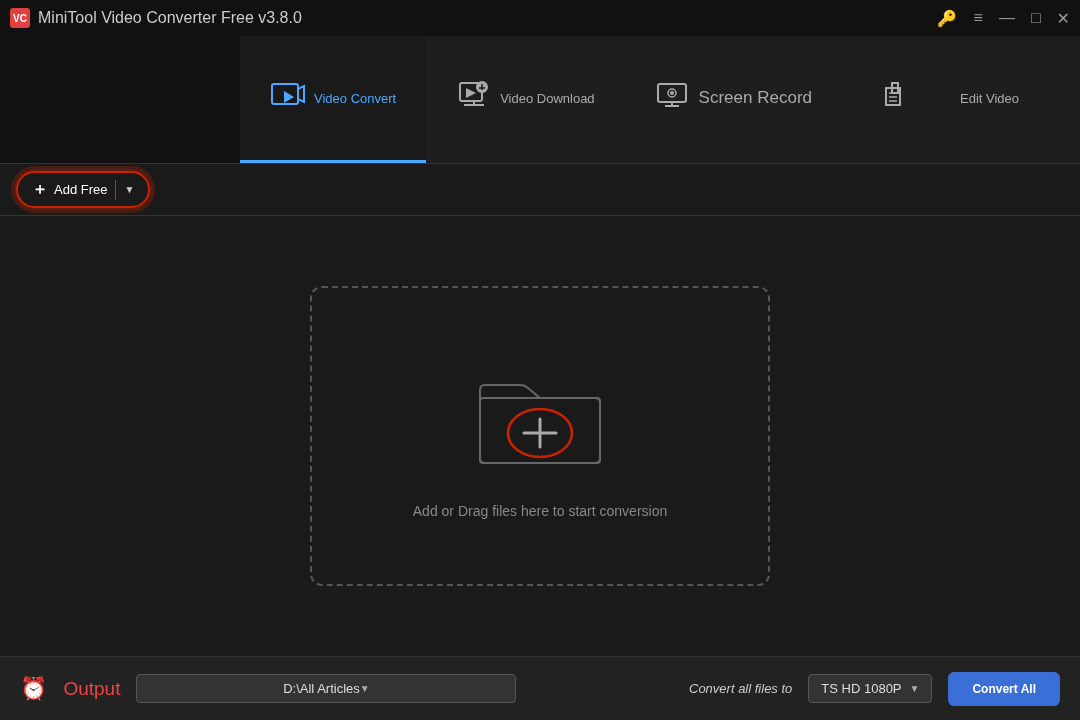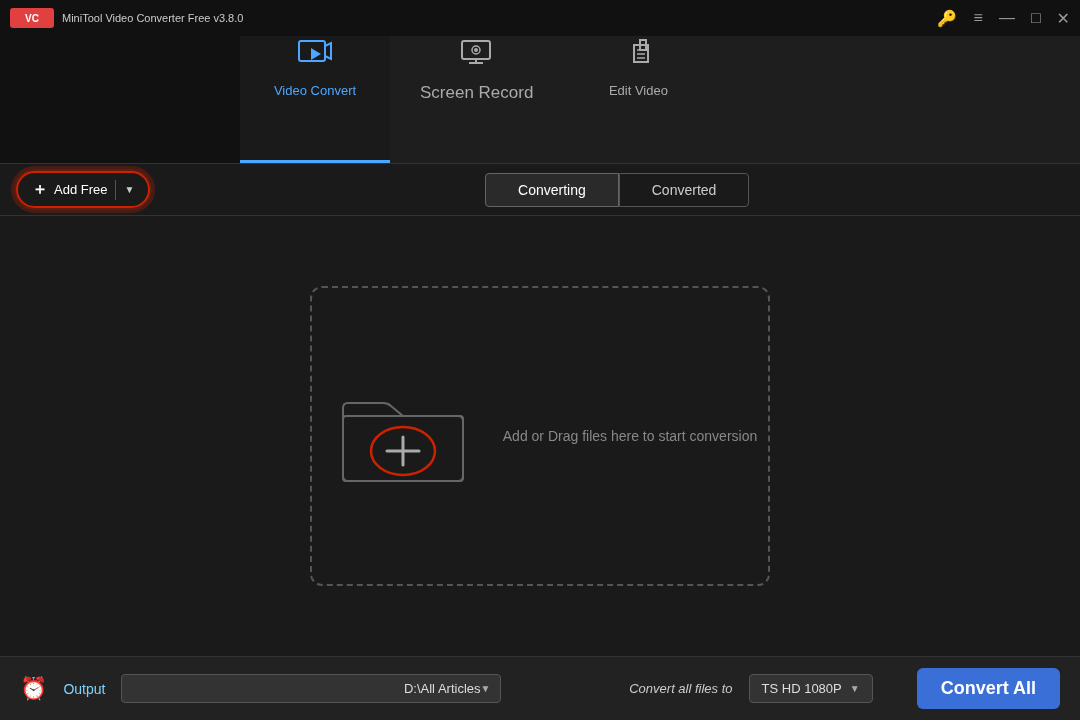--- a/index.html
+++ b/index.html
@@ -20,33 +20,33 @@
       align-items: center;
       padding: 0 10px;
       justify-content: space-between;
     }
     .titlebar-left {
       display: flex;
       align-items: center;
       gap: 8px;
     }
     .app-icon {
-      width: 44px;
+      width: 20px;
       height: 20px;
       background: #e04040;
       border-radius: 3px;
       display: flex;
       align-items: center;
       justify-content: center;
       font-size: 10px;
       font-weight: bold;
       color: white;
     }
     .titlebar-title {
-      font-size: 11px;
+      font-size: 16px;
       color: #ccc;
     }
     .titlebar-controls {
       display: flex;
       align-items: center;
       gap: 16px;
     }
     .titlebar-controls span {
       font-size: 16px;
       color: #999;
@@ -64,22 +64,22 @@
     .nav-sidebar {
       width: 240px;
       background: #111;
     }
     .nav-tabs {
       display: flex;
       flex: 1;
     }
     .nav-tab {
       display: flex;
-      flex-direction: column;
-      align-items: center;
+      align-items: center;
+      justify-content: center;
       gap: 8px;
       padding: 0 30px;
       cursor: pointer;
       min-width: 150px;
       border-bottom: 3px solid transparent;
       color: #aaa;
       font-size: 13px;
     }
     .nav-tab.active {
       color: #4da6ff;
@@ -163,20 +163,21 @@
       justify-content: center;
       background: #1a1a1a;
     }
 
     .drop-zone {
       width: 460px;
       height: 300px;
       border: 2px dashed #555;
       border-radius: 12px;
       display: flex;
+      flex-direction: column;
       align-items: center;
       justify-content: center;
       gap: 20px;
       cursor: pointer;
     }
 
     .drop-hint {
       color: #888;
       font-size: 14px;
     }
@@ -189,35 +190,35 @@
       align-items: center;
       padding: 0 20px;
       gap: 16px;
       border-top: 1px solid #333;
     }
     .clock-icon {
       font-size: 22px;
       color: #aaa;
     }
     .output-label {
-      color: #7dd3fc;
-      font-size: 14px;
+      color: #ef4444;
+      font-size: 19px;
     }
     .output-path {
       flex: 1;
       max-width: 380px;
       background: #333;
       border: 1px solid #555;
       border-radius: 4px;
       padding: 6px 10px;
       color: #ddd;
       font-size: 13px;
       display: flex;
       align-items: center;
-      justify-content: flex-end;
+      justify-content: center;
     }
     .output-path-arrow {
       color: #aaa;
       font-size: 10px;
     }
     .convert-all-label {
       color: #ccc;
       font-size: 13px;
       margin-left: auto;
       font-style: italic;
@@ -233,24 +234,23 @@
       align-items: center;
       gap: 8px;
       cursor: pointer;
     }
     .convert-all-btn {
       background: #3a6fd8;
       border: none;
       border-radius: 6px;
       padding: 10px 24px;
       color: #fff;
-      font-size: 18px;
+      font-size: 12px;
       font-weight: 600;
       cursor: pointer;
-      margin-left: 28px;
     }
 
     
     .folder-svg {
       width: 160px;
       height: 130px;
     }
   </style>
 </head>
 <body>
@@ -279,20 +279,34 @@
       <span class="nav-tab-icon">
         <svg width="36" height="32" viewBox="0 0 36 32" fill="none">
           <rect x="2" y="5" width="26" height="20" rx="2" stroke="#4da6ff" stroke-width="2" fill="none"></rect>
           <polygon points="14,12 24,18 14,24" fill="#4da6ff"></polygon>
           <path d="M28 10 L34 7 L34 23 L28 20" stroke="#4da6ff" stroke-width="2" fill="none"></path>
         </svg>
       </span>
       <span style="color:#4da6ff; font-size:13px;">Video Convert</span>
     </div>
 
+    <div class="nav-tab">
+      <span class="nav-tab-icon">
+        <svg width="36" height="32" viewBox="0 0 36 32" fill="none">
+          <rect x="4" y="4" width="22" height="18" rx="2" stroke="#aaa" stroke-width="2" fill="none"></rect>
+          <polygon points="10,9 20,14 10,19" fill="#aaa"></polygon>
+          <line x1="8" y1="26" x2="28" y2="26" stroke="#aaa" stroke-width="2"></line>
+          <line x1="18" y1="22" x2="18" y2="26" stroke="#aaa" stroke-width="2"></line>
+          <circle cx="26" cy="8" r="6" fill="#aaa"></circle>
+          <line x1="26" y1="5" x2="26" y2="11" stroke="#1a1a1a" stroke-width="1.5"></line>
+          <line x1="23" y1="9" x2="29" y2="9" stroke="#1a1a1a" stroke-width="1.5"></line>
+        </svg>
+      </span>
+      <span style="color:#aaa; font-size:13px;">Video Download</span>
+    </div>
 
     <div class="nav-tab">
       <span class="nav-tab-icon">
         <svg width="36" height="32" viewBox="0 0 36 32" fill="none">
           <rect x="3" y="5" width="28" height="18" rx="2" stroke="#aaa" stroke-width="2" fill="none"></rect>
           <circle cx="17" cy="14" r="4" stroke="#aaa" stroke-width="1.5" fill="none"></circle>
           <circle cx="17" cy="14" r="2" fill="#aaa"></circle>
           <line x1="10" y1="27" x2="24" y2="27" stroke="#aaa" stroke-width="2"></line>
           <line x1="17" y1="23" x2="17" y2="27" stroke="#aaa" stroke-width="2"></line>
         </svg>
@@ -303,42 +317,34 @@
     <div class="nav-tab">
       <span class="nav-tab-icon">
         <svg width="36" height="32" viewBox="0 0 36 32" fill="none">
           <path d="M20 4 L26 4 L26 14 L20 14 Z" stroke="#aaa" stroke-width="2" fill="none"></path>
           <path d="M20 9 L14 9 L14 26 L28 26 L28 9 Z" stroke="#aaa" stroke-width="2" fill="none"></path>
           <line x1="17" y1="14" x2="25" y2="14" stroke="#aaa" stroke-width="1.5"></line>
           <line x1="17" y1="18" x2="25" y2="18" stroke="#aaa" stroke-width="1.5"></line>
           <line x1="17" y1="22" x2="25" y2="22" stroke="#aaa" stroke-width="1.5"></line>
         </svg>
       </span>
-      <span style="color:#aaa; font-size:13px;">Edit Video</span>
+      <span style="color:#aaa; font-size:13px;margin-left:44px;">Edit Video</span>
     </div>
 
   </div>
 </div>
 
 <div class="toolbar">
   <button class="add-files-btn">
     <span class="plus-icon">＋</span>
     <span>Add Free</span>
     <div class="add-files-dropdown"></div>
     <span class="add-files-arrow">▼</span>
   </button>
 
-  <div class="converting-tabs">
-    <div class="conv-tab active">
-      <span>Converting</span>
-    </div>
-    <div class="conv-tab">
-      <span>Converted</span>
-    </div>
-  </div>
 </div>
 
 <div class="main-content">
   <div class="drop-zone">
 
     <svg class="folder-svg" viewBox="0 0 160 130" fill="none" xmlns="http://www.w3.org/2000/svg">
 
       <path d="M20 40 L20 105 Q20 110 25 110 L135 110 Q140 110 140 105 L140 50 Q140 45 135 45 L80 45 L68 35 Q65 32 60 32 L25 32 Q20 32 20 37 Z" stroke="#666" stroke-width="2" fill="none"></path>
 
       <rect x="20" y="45" width="120" height="65" rx="3" stroke="#666" stroke-width="2" fill="none"></rect>

